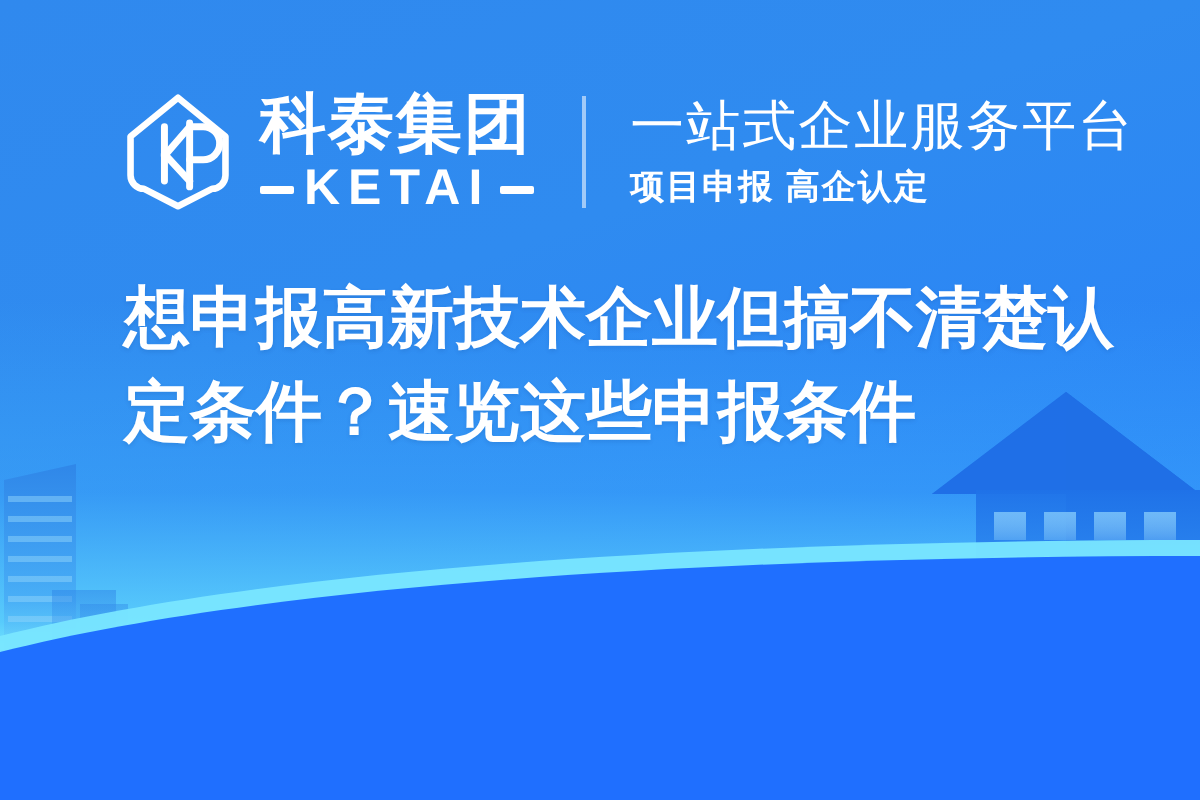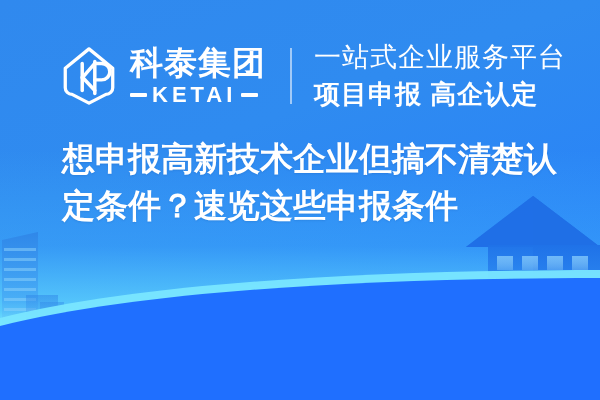--- a/index.html
+++ b/index.html
@@ -82,21 +82,21 @@
   }
   .logo-dash {
     display: block;
     width: 17px;
     height: 4px;
     background: #ffffff;
     border-radius: 1px;
   }
   .logo-en {
     color: #ffffff;
-    font-size: 22px;
+    font-size: 25px;
     font-weight: bold;
     letter-spacing: 4px;
     line-height: 1;
     white-space: nowrap;
     text-align: center;
   }
   .divider {
     width: 2px;
     height: 56px;
     background: rgba(255,255,255,0.55);
@@ -111,21 +111,21 @@
   .tagline-main {
     color: #ffffff;
     font-size: 27px;
     font-weight: normal;
     letter-spacing: 1px;
     line-height: 1.12;
     white-space: nowrap;
   }
   .tagline-sub {
     color: #ffffff;
-    font-size: 26px;
+    font-size: 17px;
     font-weight: bold;
     letter-spacing: 1px;
     line-height: 1.2;
     margin-top: 6px;
     white-space: nowrap;
   }
 
   
   .headline {
     position: absolute;

